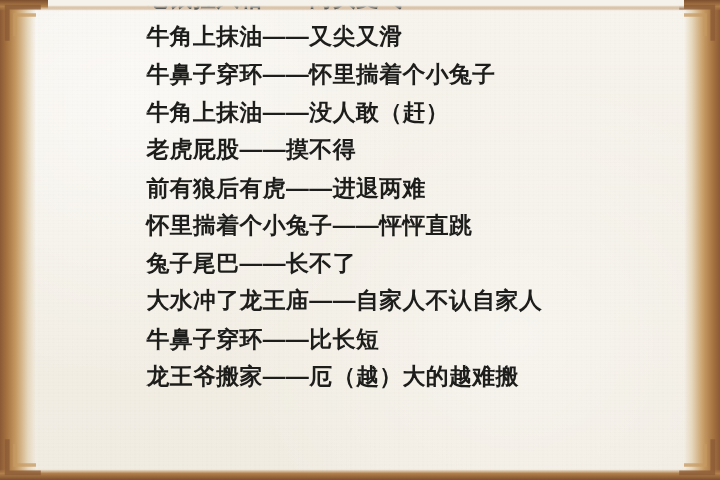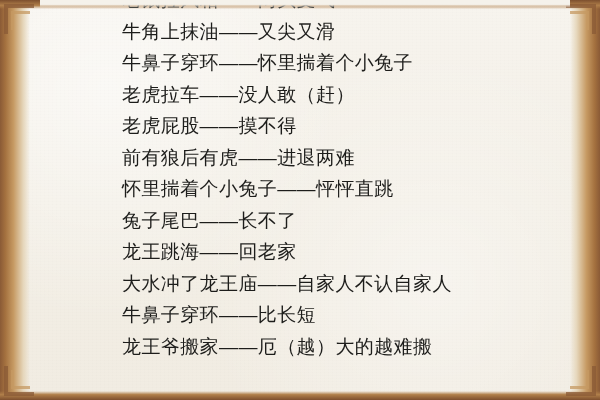--- a/index.html
+++ b/index.html
@@ -87,21 +87,21 @@
     padding: 0;
     list-style: none;
   }
   .xiehouyu-line {
     font-family: "Liberation Sans", "DejaVu Sans", sans-serif;
     font-size: 19px;
     line-height: 31.5px;
     color: #1d1d1b;
     letter-spacing: 0.4px;
     white-space: nowrap;
-    font-weight: 400;
+    font-weight: 700;
   }
   
   .xiehouyu-line.clipped-top {
     color: #2a2a26;
   }
   .xiehouyu-line.clipped-bottom {
     color: #1d1d1b;
   }
   #clip-mask-top {
     position: absolute;
@@ -138,26 +138,25 @@
   <svg class="corner-ornament" id="corner-bottom-right" viewBox="0 0 34 34">
     <path d="M2 2 L6 2 L6 28 L32 28 L32 32 L2 32 Z" fill="#8a5a36"></path>
     <path d="M9 6 L12 6 L12 22 L28 22 L28 25 L9 25 Z" fill="#c69a63"></path>
   </svg>
 
   <div id="content">
     <ul id="line-list">
       <li class="xiehouyu-line clipped-top">老鼠拉风箱——两头受气</li>
       <li class="xiehouyu-line">牛角上抹油——又尖又滑</li>
       <li class="xiehouyu-line">牛鼻子穿环——怀里揣着个小兔子</li>
-      <li class="xiehouyu-line">老虎拉车——没人敢（赶）</li>
+      <li class="xiehouyu-line">牛角上抹油——没人敢（赶）</li>
       <li class="xiehouyu-line">老虎屁股——摸不得</li>
       <li class="xiehouyu-line">前有狼后有虎——进退两难</li>
       <li class="xiehouyu-line">怀里揣着个小兔子——怦怦直跳</li>
       <li class="xiehouyu-line">兔子尾巴——长不了</li>
-      <li class="xiehouyu-line">龙王跳海——回老家</li>
       <li class="xiehouyu-line">大水冲了龙王庙——自家人不认自家人</li>
       <li class="xiehouyu-line">牛鼻子穿环——比长短</li>
       <li class="xiehouyu-line clipped-bottom">龙王爷搬家——厄（越）大的越难搬</li>
     </ul>
     <div id="clip-mask-top"></div>
   </div>
 
 </div>
 
 </body></html>

